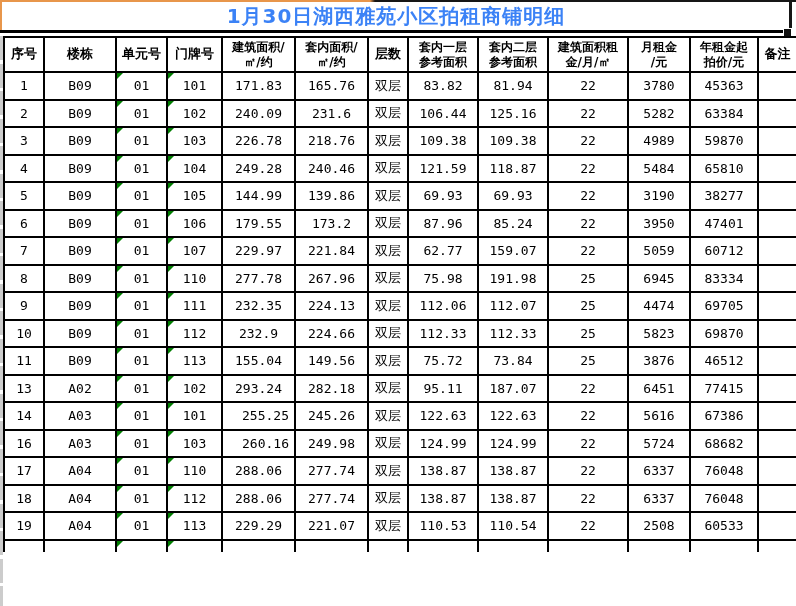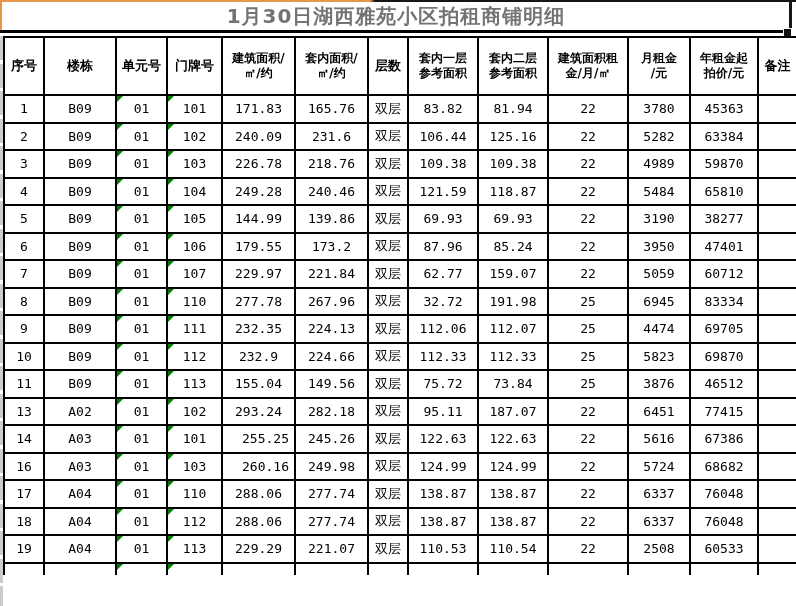--- a/index.html
+++ b/index.html
@@ -26,42 +26,42 @@
   .title-bottom-border {
     position: absolute; top: 30px; left: 0; width: 792px; height: 3px;
     background: #000000;
   }
   .fill-handle {
     position: absolute; top: 28px; left: 783px; width: 9px; height: 9px;
     background: #101010; border: 1px solid #ffffff;
   }
   .title-text {
     position: absolute; top: 3px; left: 2px; width: 788px; height: 27px;
-    text-align: center; font-size: 20px; font-weight: bold; color: #737373;
+    text-align: center; font-size: 20px; font-weight: bold; color: #3b82f6;
     line-height: 27px; letter-spacing: 1px;
     font-family: "DejaVu Sans", "Liberation Sans", sans-serif;
   }
   
   .left-strip {
     position: absolute; top: 36px; left: 0; width: 3px; height: 570px;
     background: repeating-linear-gradient(to bottom, #cccccc 0 24px, #ffffff 24px 27.5px);
   }
   table.grid {
     position: absolute; top: 36px; left: 3px; width: 793px;
     border-collapse: collapse; table-layout: fixed;
   }
   .grid th, .grid td {
     border: 2px solid #000000;
     text-align: center; vertical-align: middle;
     overflow: hidden; white-space: nowrap;
     position: relative;
     background: #ffffff;
   }
   .grid th {
-    height: 58px; font-size: 12px; font-weight: bold; line-height: 1.25;
+    height: 35px; font-size: 12px; font-weight: bold; line-height: 1.25;
     font-family: "DejaVu Sans", "Liberation Sans", sans-serif;
   }
   .grid th.single { font-size: 13px; }
   .grid tr.data-row { height: 27.5px; }
   .grid td {
     font-size: 13px; color: #000;
     font-family: "DejaVu Sans Mono", "DejaVu Sans", monospace;
   }
   .grid td.align-right { text-align: right; padding-right: 5px; }
   .tri {
@@ -226,21 +226,21 @@
           <td></td>
         </tr>
         <tr class="data-row">
           <td>8</td>
           <td>B09</td>
           <td><span class="tri"></span>01</td>
           <td><span class="tri"></span>110</td>
           <td>277.78</td>
           <td>267.96</td>
           <td>双层</td>
-          <td>32.72</td>
+          <td>75.98</td>
           <td>191.98</td>
           <td>25</td>
           <td>6945</td>
           <td>83334</td>
           <td></td>
         </tr>
         <tr class="data-row">
           <td>9</td>
           <td>B09</td>
           <td><span class="tri"></span>01</td>

